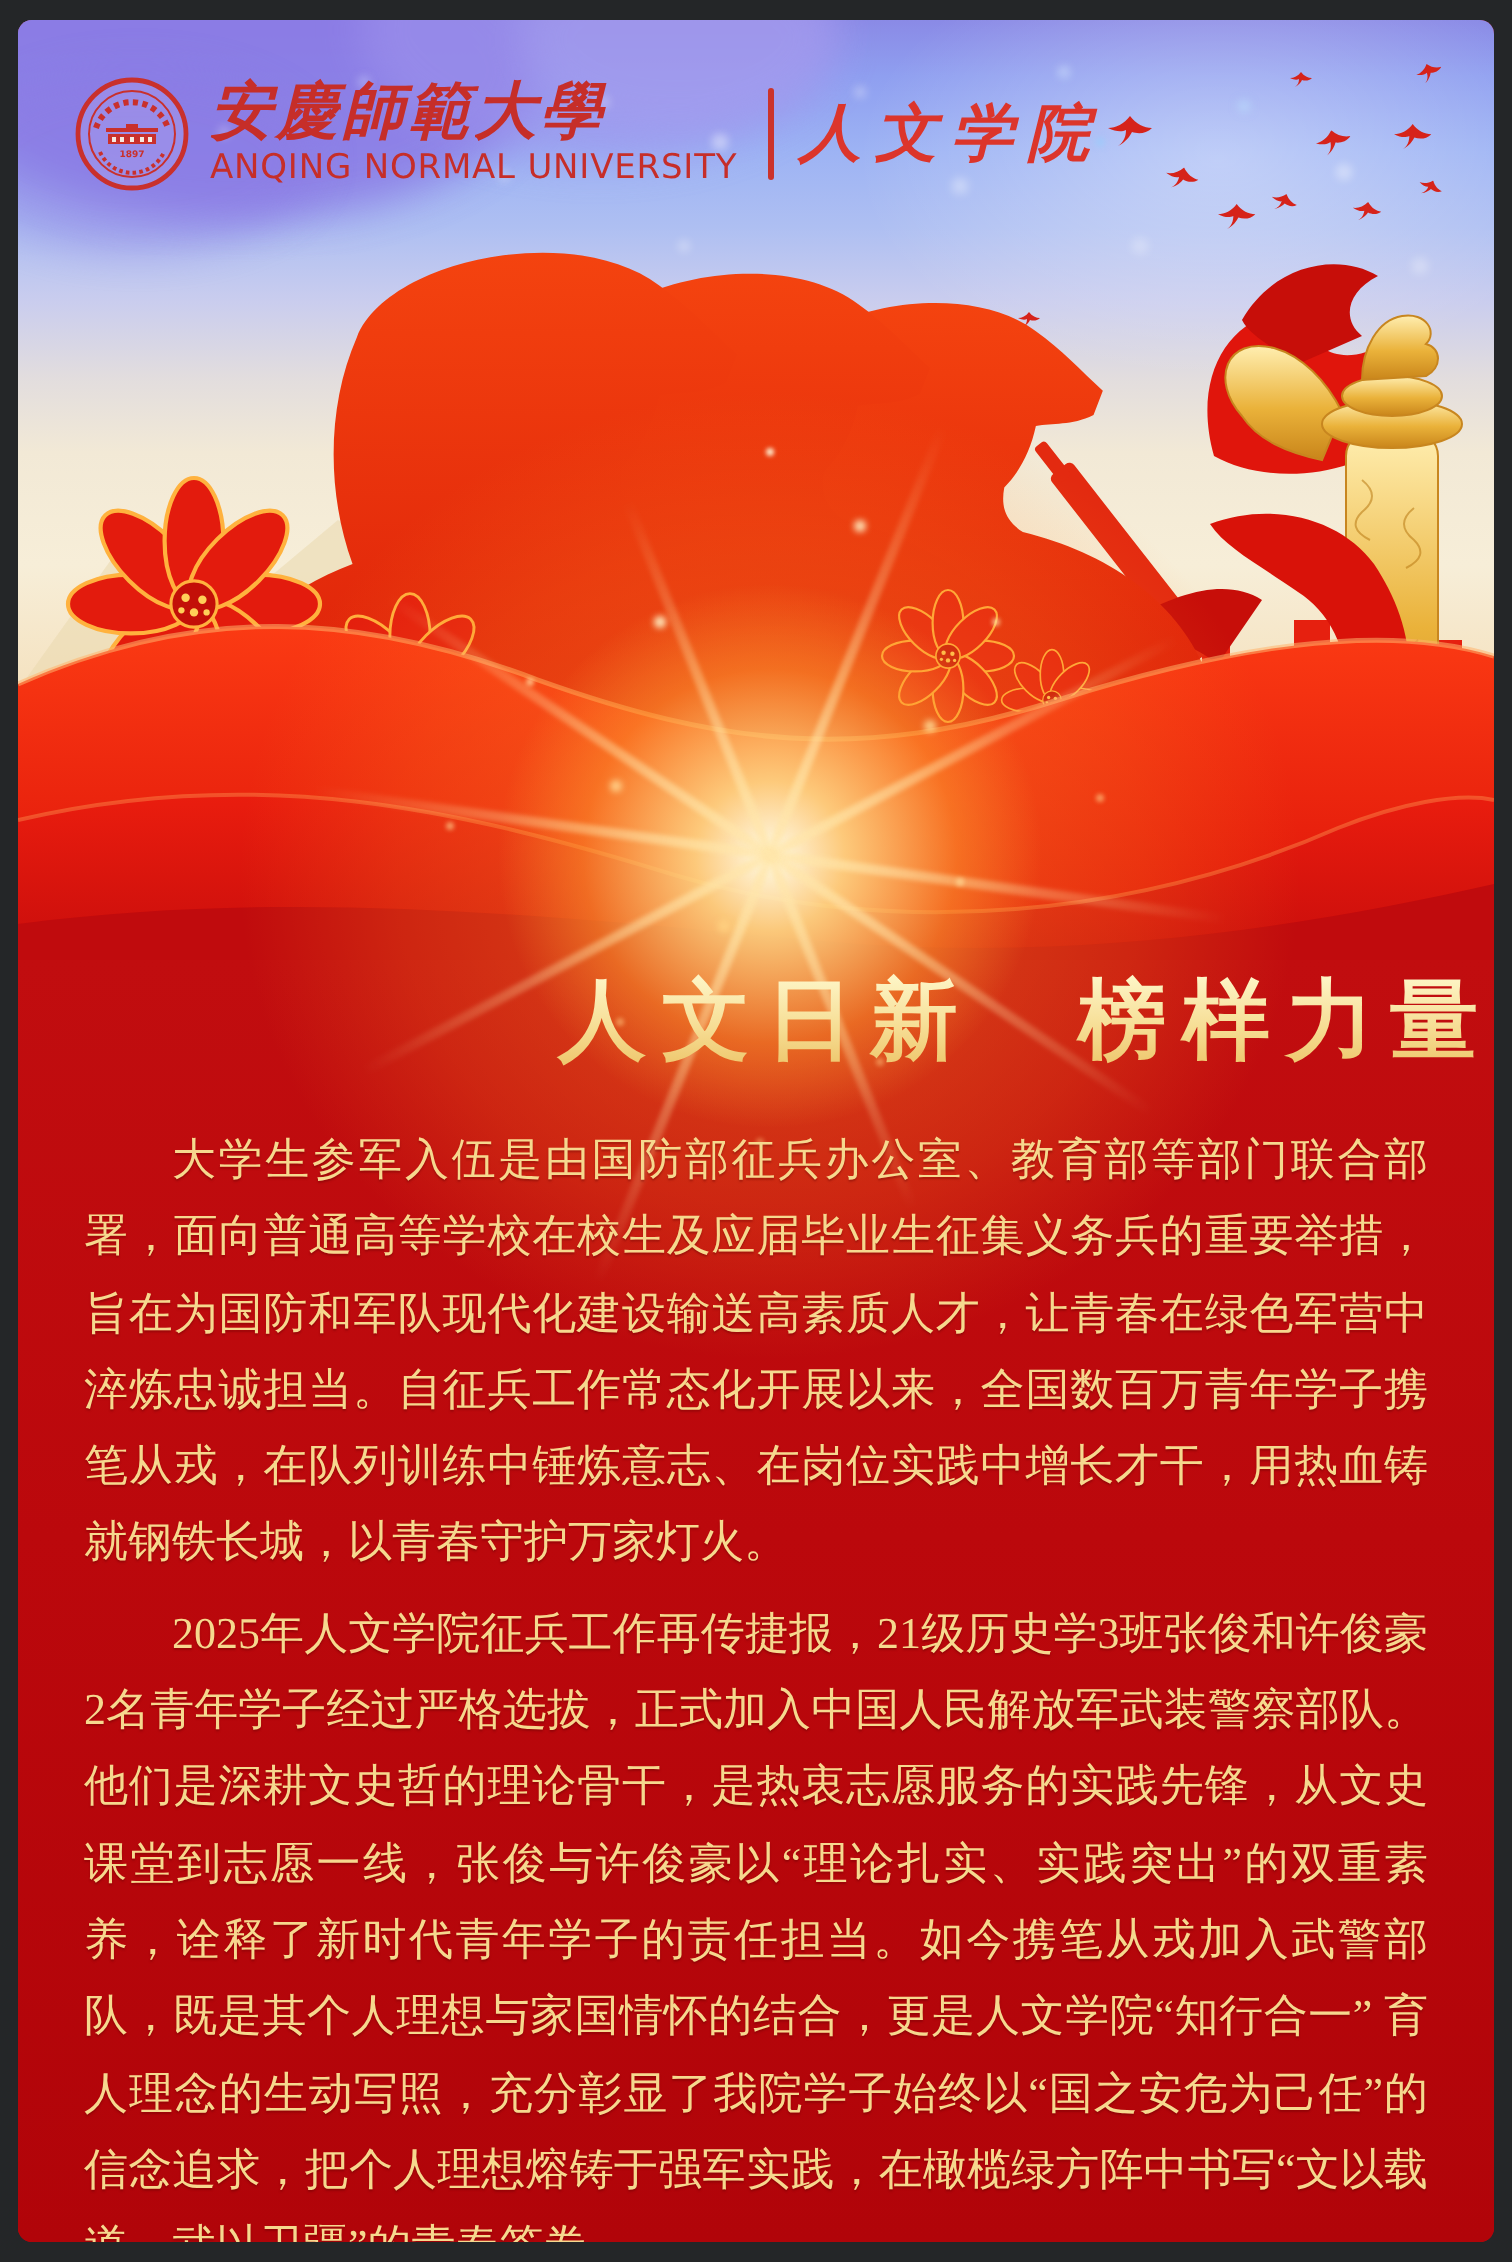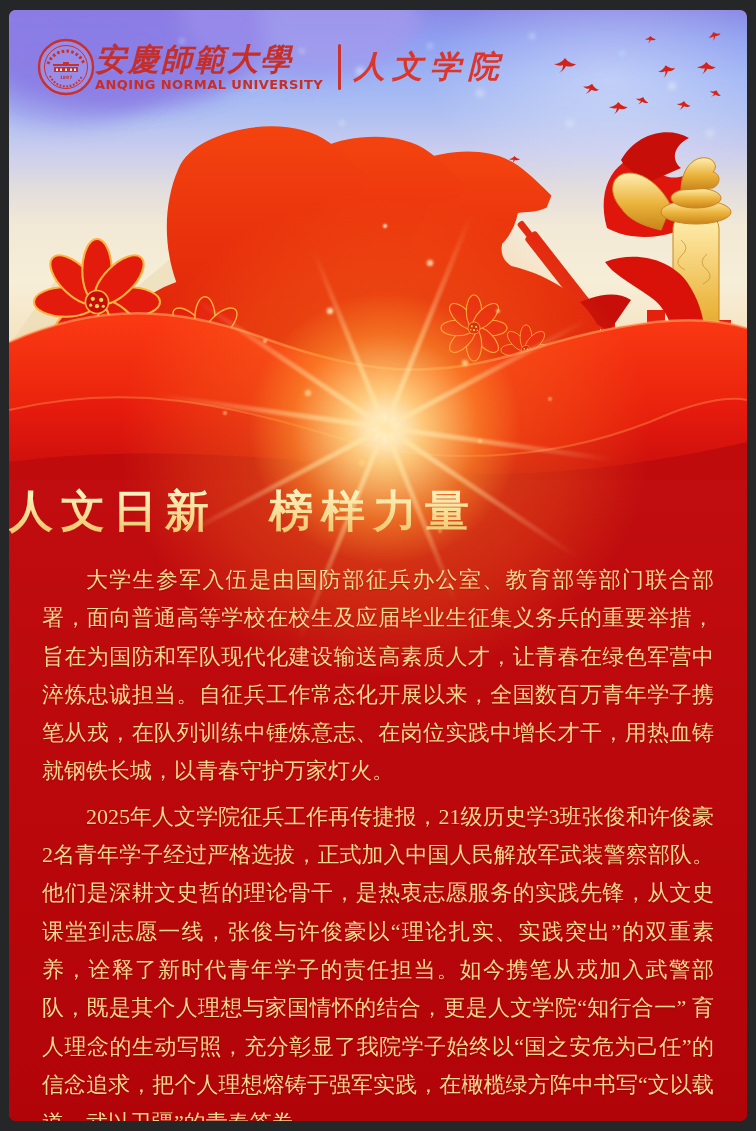--- a/index.html
+++ b/index.html
@@ -50,31 +50,31 @@
       320px 300px 3px 2px rgba(255,244,200,.9), 420px 252px 3px 2px rgba(255,244,200,.85),
       298px 382px 3px 2px rgba(255,220,150,.8), 455px 352px 3px 2px rgba(255,230,160,.8),
       255px 330px 2px 1px rgba(255,230,170,.7), 488px 300px 2px 1px rgba(255,230,170,.7),
       375px 215px 2px 1px rgba(255,250,220,.9), 352px 452px 3px 2px rgba(255,210,130,.8),
       470px 430px 2px 1px rgba(255,220,150,.7), 215px 402px 2px 1px rgba(255,220,150,.6),
       540px 388px 2px 1px rgba(255,210,140,.6), 300px 500px 2px 1px rgba(255,200,130,.55),
       430px 520px 2px 1px rgba(255,200,130,.5), 370px 560px 2px 1px rgba(255,190,120,.45);}
   
   .header{position:absolute;left:28px;top:28px;display:flex;align-items:center;z-index:5;}
   .seal{width:58px;height:58px;flex:0 0 auto;}
-  .uni-block{}
+  .uni-block{margin-left:10px;}
   .uni-zh{font-family:"DejaVu Serif","Liberation Serif",serif;font-weight:bold;font-style:italic;
     font-size:31px;line-height:32px;color:#c62e29;letter-spacing:2px;white-space:nowrap;}
-  .uni-en{font-size:13px;font-weight:bold;color:#c62e29;letter-spacing:.4px;margin-top:2px;white-space:nowrap;}
+  .uni-en{font-size:17px;font-weight:normal;color:#c62e29;letter-spacing:.4px;margin-top:2px;white-space:nowrap;}
   .header .divider{width:3px;height:46px;background:#cb332c;margin:0 13px 0 15px;border-radius:2px;}
   .college{font-family:"DejaVu Serif","Liberation Serif",serif;font-weight:bold;font-style:italic;
     font-size:31px;color:#dc352b;letter-spacing:7px;white-space:nowrap;text-align:center;}
   
   .content{position:absolute;left:0;top:470px;width:738px;height:641px;
     background:linear-gradient(180deg,#c10d0f 0%,#bb080c 45%,#b10409 100%);}
-  .title{position:absolute;left:0;top:474px;width:738px;text-align:left;z-index:6;
+  .title{position:absolute;left:0;top:474px;width:738px;text-align:right;z-index:6;
     font-family:"DejaVu Serif","Liberation Serif",serif;font-weight:bold;
     font-size:44px;letter-spacing:8px;line-height:54px;
     background:linear-gradient(180deg,#fdf4c4 10%,#f6dd94 55%,#edc468 95%);
     -webkit-background-clip:text;background-clip:text;color:transparent;white-space:nowrap;}
   .article{position:absolute;left:33px;top:551px;width:672px;z-index:6;}
   .article p{margin:0;text-align:justify;text-indent:2em;
     font-size:22px;line-height:38.3px;color:#f6d88e;
     text-shadow:0 1px 1px rgba(90,0,0,.35);font-family:Liberation Serif, serif;}
   .article p + p{margin-top:7px;}
 </style>

